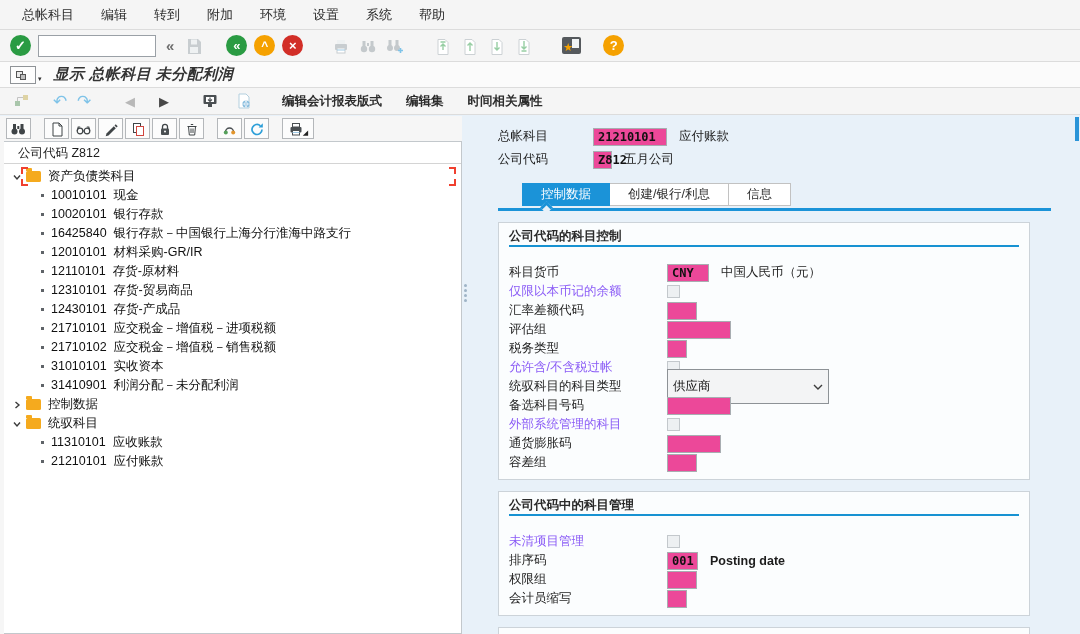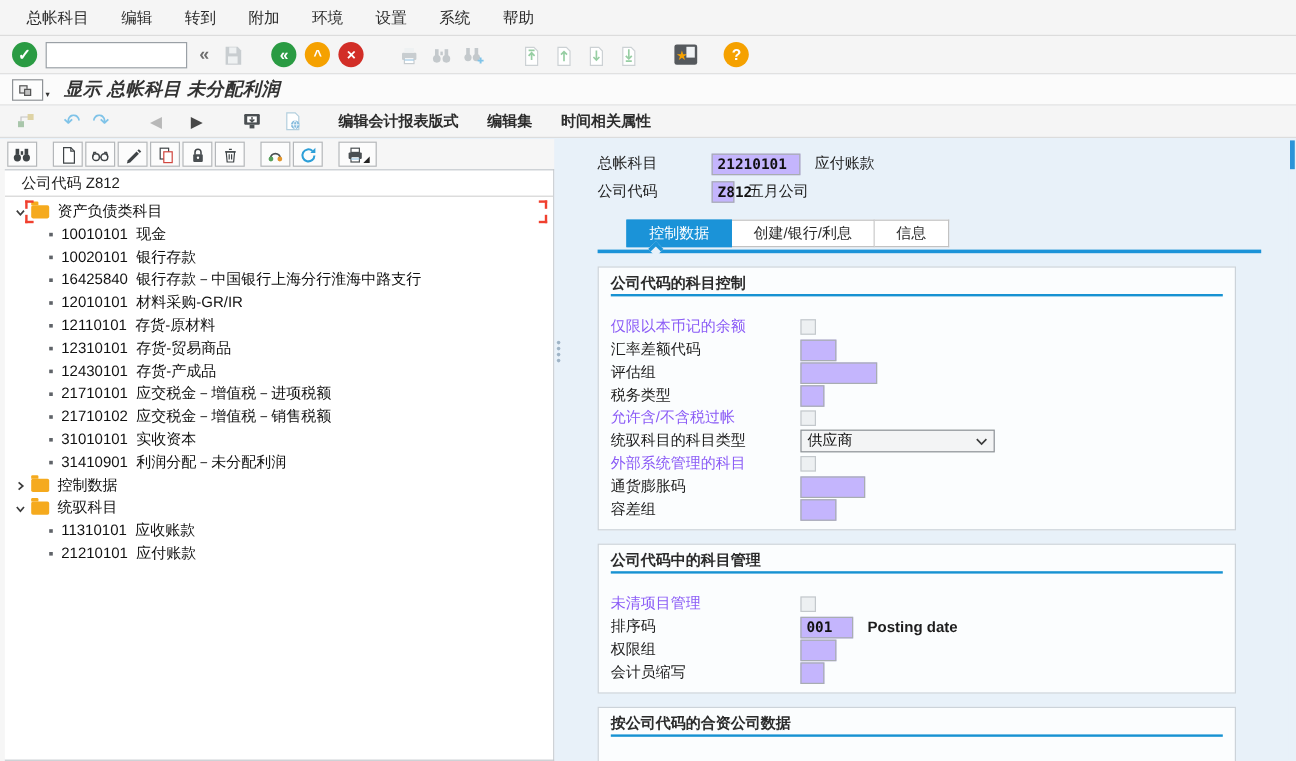--- a/index.html
+++ b/index.html
@@ -62,37 +62,37 @@
   .cnr.br{right:0;bottom:0;border-right-width:2px;border-bottom-width:2px}
 
   .splitter{width:8px;background:#e8f1f9;position:relative}
   .split-dots{position:absolute;left:2px;top:168px;display:flex;flex-direction:column;gap:2px}
   .split-dots i{width:3px;height:3px;background:#9fb4c6;border-radius:50%}
 
   
   .right-col{flex:1;padding:10px 0 0 28px;position:relative}
   .hrow{display:flex;align-items:center;height:21px;margin-bottom:2px;font-size:12.5px;color:#1d1d1d}
   .hlabel{width:95px;flex:none}
-  .field{background:#c4b5fd;border:1px solid #a8adb1;height:18px;display:inline-flex;align-items:center;padding:0 4px;font-family:"DejaVu Sans Mono",monospace;font-size:12px;font-weight:600;color:#111}
+  .field{background:#ec4899;border:1px solid #a8adb1;height:18px;display:inline-flex;align-items:center;padding:0 4px;font-family:"DejaVu Sans Mono",monospace;font-size:12px;font-weight:600;color:#111}
   .desc{margin-left:12px}
 
   .tabs{display:flex;margin:13px 0 0 24px}
   .tab{height:23px;padding:0 18px;display:inline-flex;align-items:center;font-size:12.5px;border:1px solid #c2c2c2;background:#fff;color:#2c2c2c;border-left-width:0}
   .tab:first-child{border-left-width:1px}
   .tab.active{background:#1b93d8;color:#fff;border-color:#1b93d8}
   .tab-line{width:553px;height:3px;background:#1b93d8;margin-top:2px;position:relative}
   .notch{position:absolute;left:44px;top:-5px;width:9px;height:9px;background:#e8f1f9;border-left:3px solid #1b93d8;border-top:3px solid #1b93d8;transform:rotate(45deg)}
 
   .group{width:532px;background:#fbfdfe;border:1px solid #ccd3d9;margin-top:11px;padding:3px 10px 7px 10px}
   .gtitle{font-size:12.5px;font-weight:bold;color:#2b2b2b;height:21px;line-height:21px;border-bottom:2px solid #1792d2;margin-bottom:16px}
   .frow{display:flex;align-items:center;height:19px;font-size:12.5px;color:#1d1d1d}
   .flabel{width:158px;flex:none}
   .flabel.dis{color:#8b5cf6}
   .cb{width:13px;height:13px;background:#edf0f2;border:1px solid #c3c8cc;flex:none}
-  .select{background:#f3f4f5;border:1px solid #8d9296;height:19px;width:162px;display:inline-flex;align-items:center;justify-content:space-between;padding:0 5px;font-size:12.5px;color:#111}
+  .select{background:#f3f4f5;border:1px solid #8d9296;height:35px;width:162px;display:inline-flex;align-items:center;justify-content:space-between;padding:0 5px;font-size:12.5px;color:#111}
   .pd{margin-left:12px;font-weight:600}
 
   .vscroll{position:absolute;right:0;top:116px;width:6px;height:518px;background:#e8f1f9}
   .vthumb{position:absolute;right:1px;top:1px;width:4px;height:24px;background:#2a94d8}
 </style>
 </head>
 <body>
 
 <div class="bar menu-bar">
   <span class="mi">总帐科目</span>
@@ -377,20 +377,25 @@
       <span class="tab">创建/银行/利息</span>
       <span class="tab">信息</span>
     </div>
     <div class="tab-line">
         <span class="notch"></span>
       </div>
 
     <div class="group">
       <div class="gtitle">公司代码的科目控制</div>
       <div class="frow">
+        <span class="flabel">科目货币</span>
+        <span class="field" style="width:42px">CNY</span>
+        <span class="desc">中国人民币（元）</span>
+      </div>
+      <div class="frow">
         <span class="flabel dis">仅限以本币记的余额</span>
         <span class="cb"></span>
       </div>
       <div class="frow">
         <span class="flabel">汇率差额代码</span>
         <span class="field" style="width:30px"></span>
       </div>
       <div class="frow">
         <span class="flabel">评估组</span>
         <span class="field" style="width:64px"></span>
@@ -406,20 +411,24 @@
       <div class="frow">
         <span class="flabel">统驭科目的科目类型</span>
         <span class="select">
           <span>供应商</span>
           <svg width="10" height="8">
               <path d="M1 2l4 4 4-4" stroke="#3c3c3c" fill="none" stroke-width="1.4"></path>
             </svg>
         </span>
       </div>
       <div class="frow">
+        <span class="flabel">备选科目号码</span>
+        <span class="field" style="width:64px"></span>
+      </div>
+      <div class="frow">
         <span class="flabel dis">外部系统管理的科目</span>
         <span class="cb"></span>
       </div>
       <div class="frow">
         <span class="flabel">通货膨胀码</span>
         <span class="field" style="width:54px"></span>
       </div>
       <div class="frow">
         <span class="flabel">容差组</span>
         <span class="field" style="width:30px"></span>
@@ -427,21 +436,21 @@
     </div>
 
     <div class="group">
       <div class="gtitle">公司代码中的科目管理</div>
       <div class="frow">
         <span class="flabel dis">未清项目管理</span>
         <span class="cb"></span>
       </div>
       <div class="frow">
         <span class="flabel">排序码</span>
-        <span class="field" style="width:44px">001</span>
+        <span class="field" style="width:31px">001</span>
         <span class="pd">Posting date</span>
       </div>
       <div class="frow">
         <span class="flabel">权限组</span>
         <span class="field" style="width:30px"></span>
       </div>
       <div class="frow">
         <span class="flabel">会计员缩写</span>
         <span class="field" style="width:20px"></span>
       </div>

